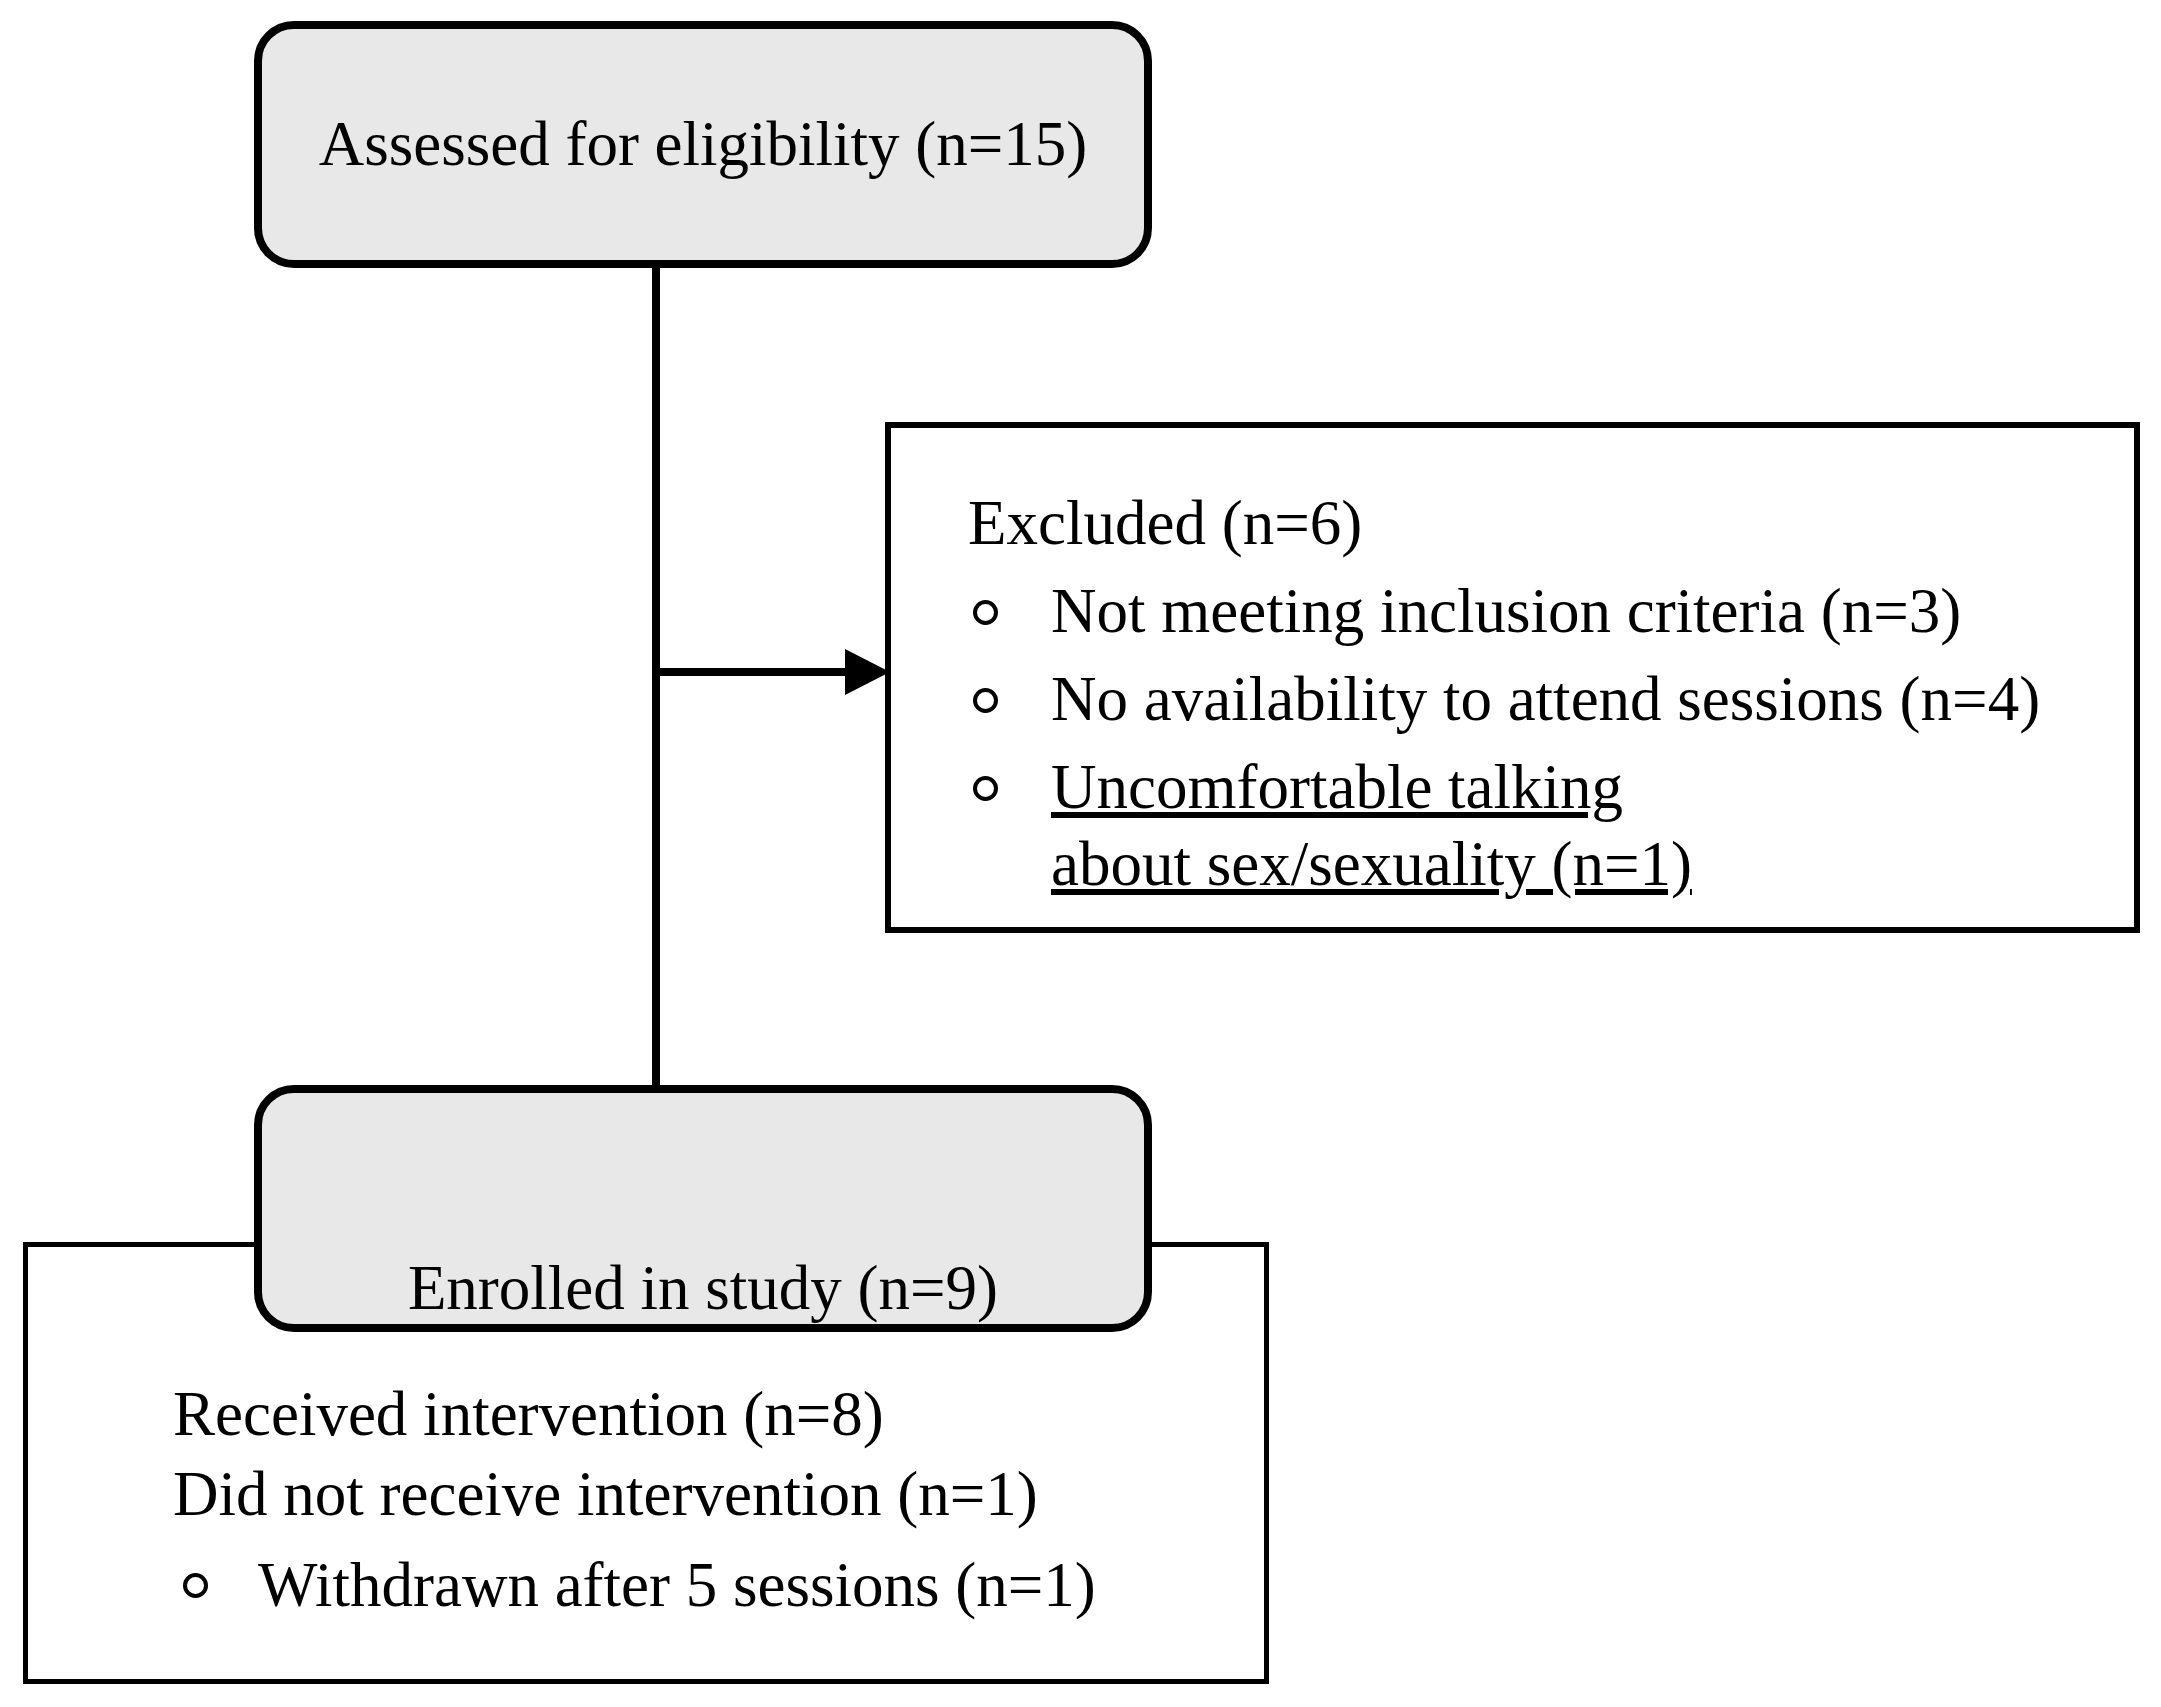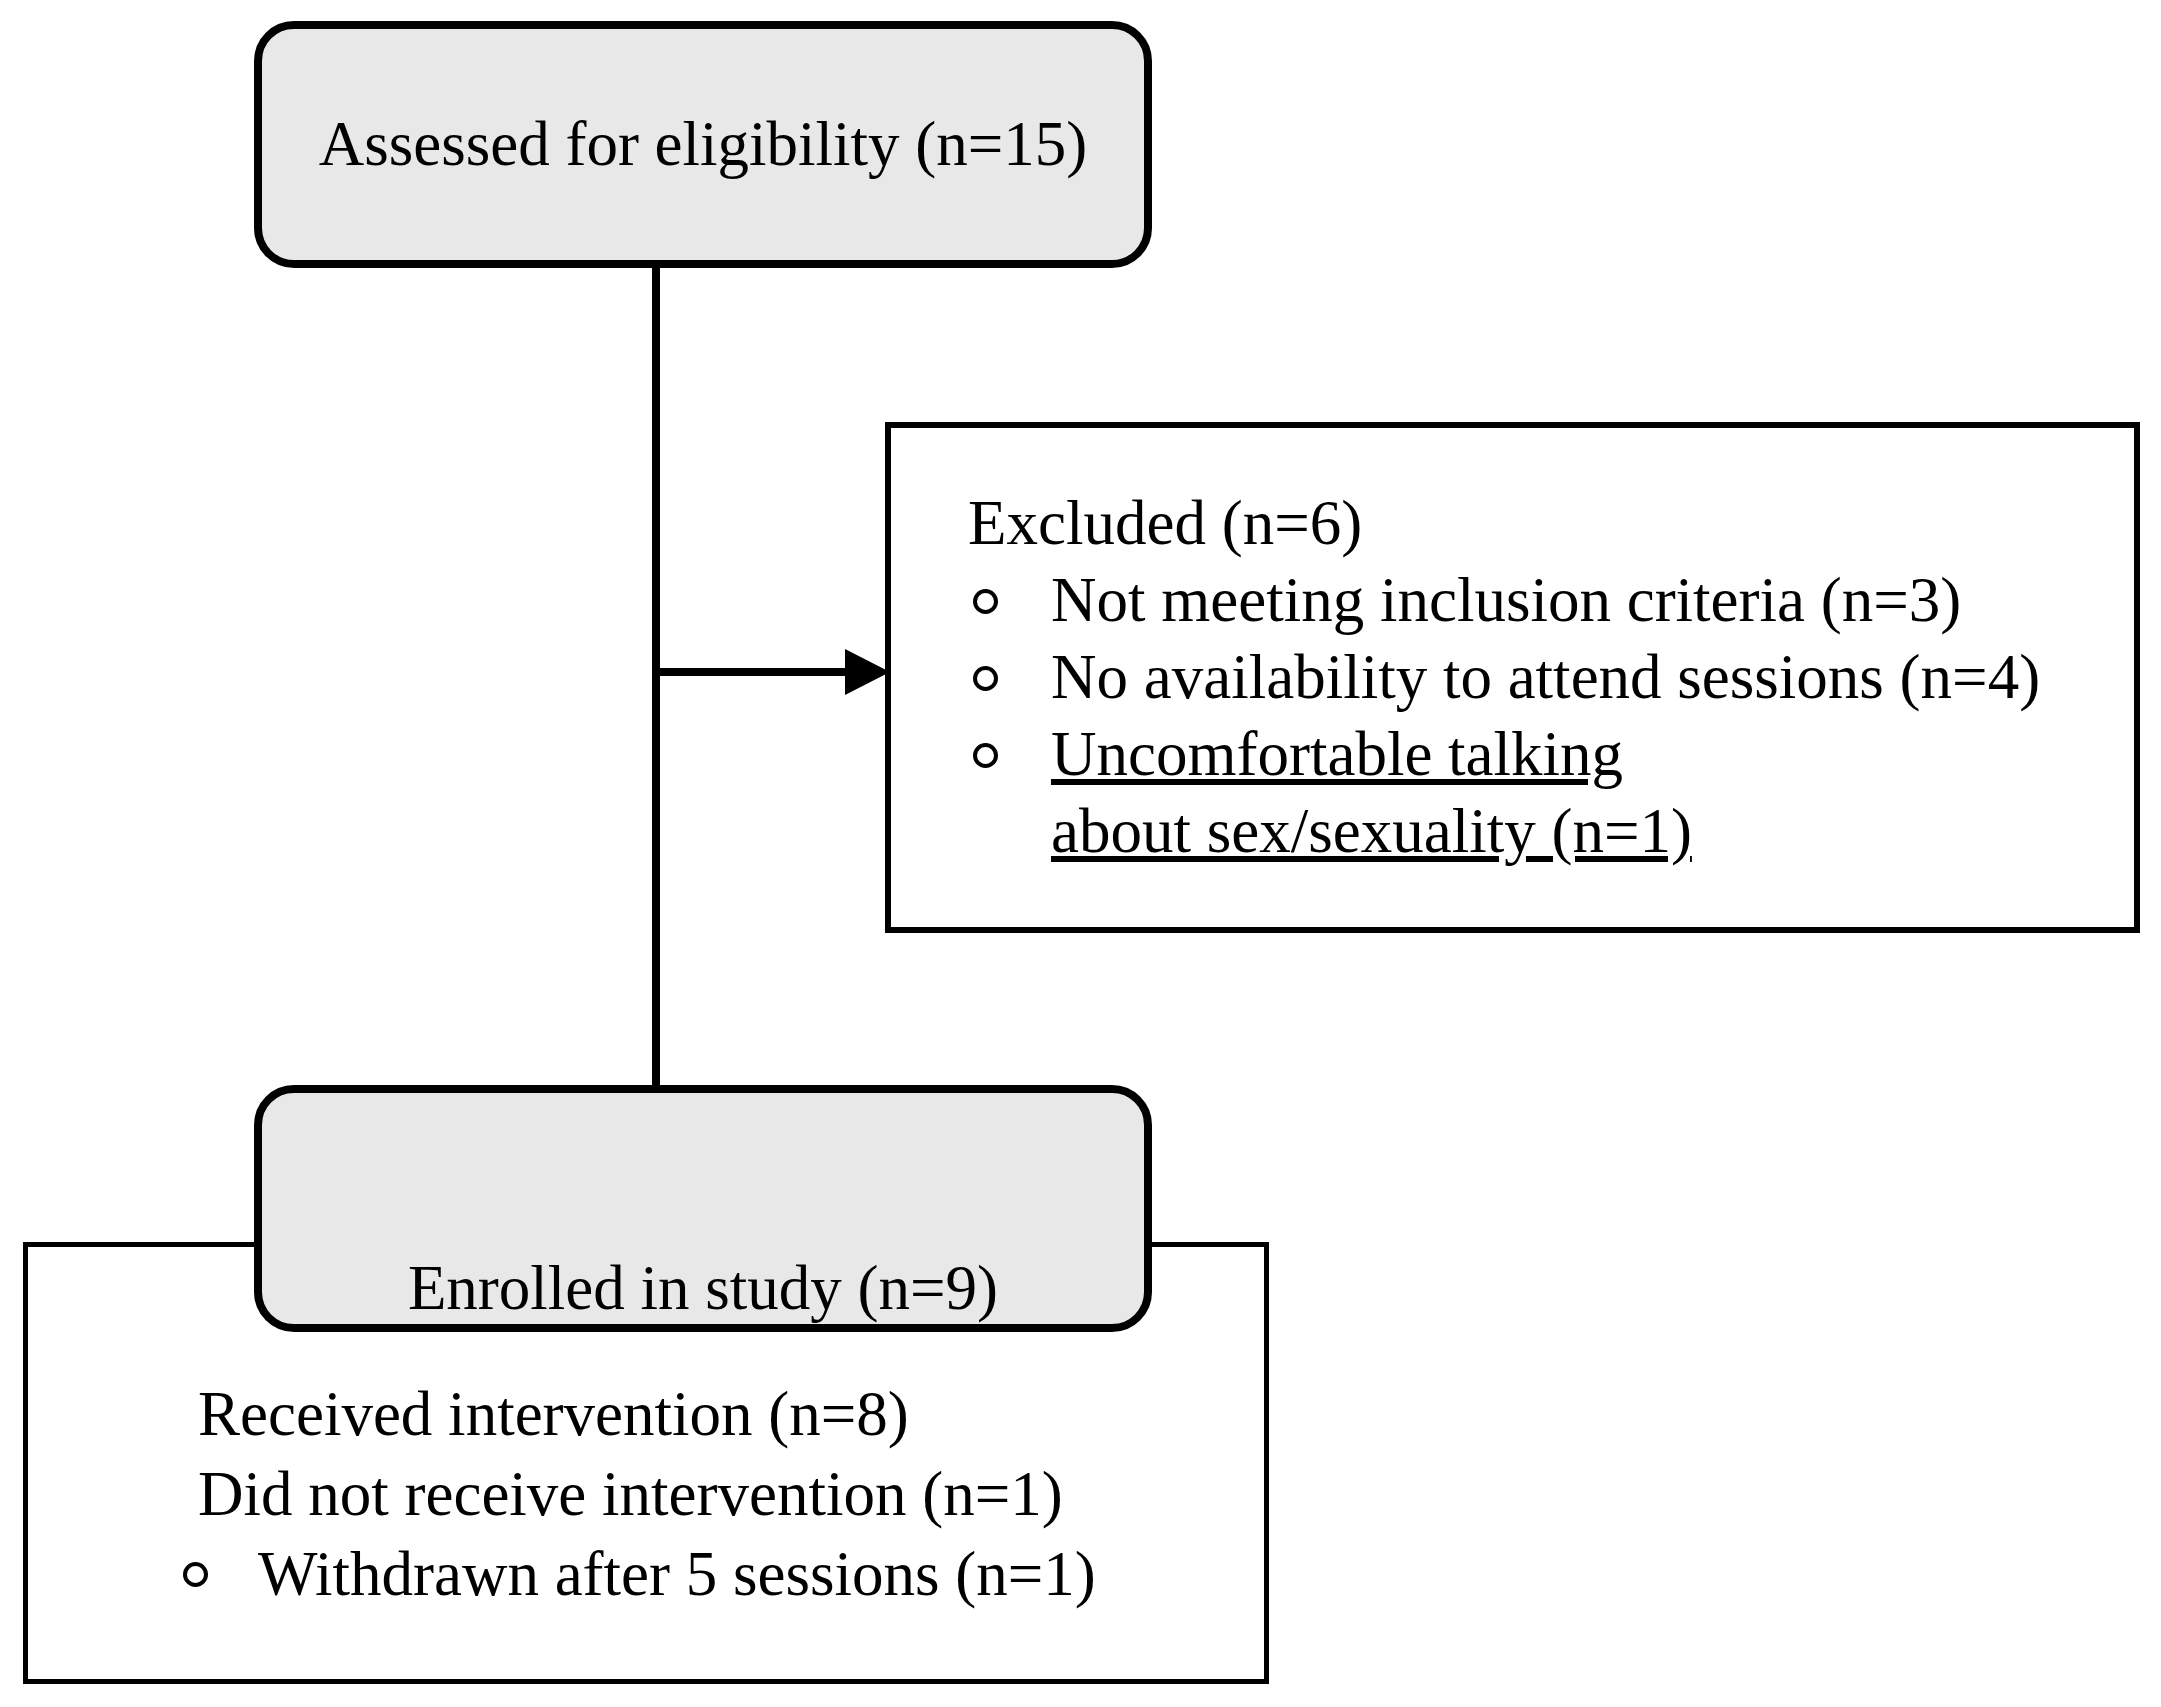--- a/index.html
+++ b/index.html
@@ -80,20 +80,21 @@
     background: #ffffff;
     border: 6.7px solid #000000;
     padding: 57px 25px 8px 77px;
     font-size: 63px;
     line-height: 77px;
     z-index: 2;
   }
   .bullet-row {
     display: flex;
     align-items: flex-start;
+    margin-top: 11px;
   }
   .bullet-circle {
     flex: 0 0 auto;
     box-sizing: border-box;
     width: 25px;
     height: 25px;
     border: 4.2px solid #000000;
     border-radius: 50%;
     background: transparent;
     margin: 27px 53px 0 5px;
@@ -115,21 +116,21 @@
     border: 5.8px solid #000000;
     padding: 127px 25px 0 145px;
     font-size: 63px;
     line-height: 80px;
     z-index: 1;
   }
   .intervention-box .bullet-circle {
     margin: 28px 50px 0 10px;
   }
 
-  .plain-line { display: block; margin-left: 25px; }
+  .plain-line { display: block; }
 </style>
 </head>
 <body>
 
 <div class="canvas">
 
   <div class="vline"></div>
 
   <div class="arrow-line"></div>
   <div class="arrow-head"></div>

